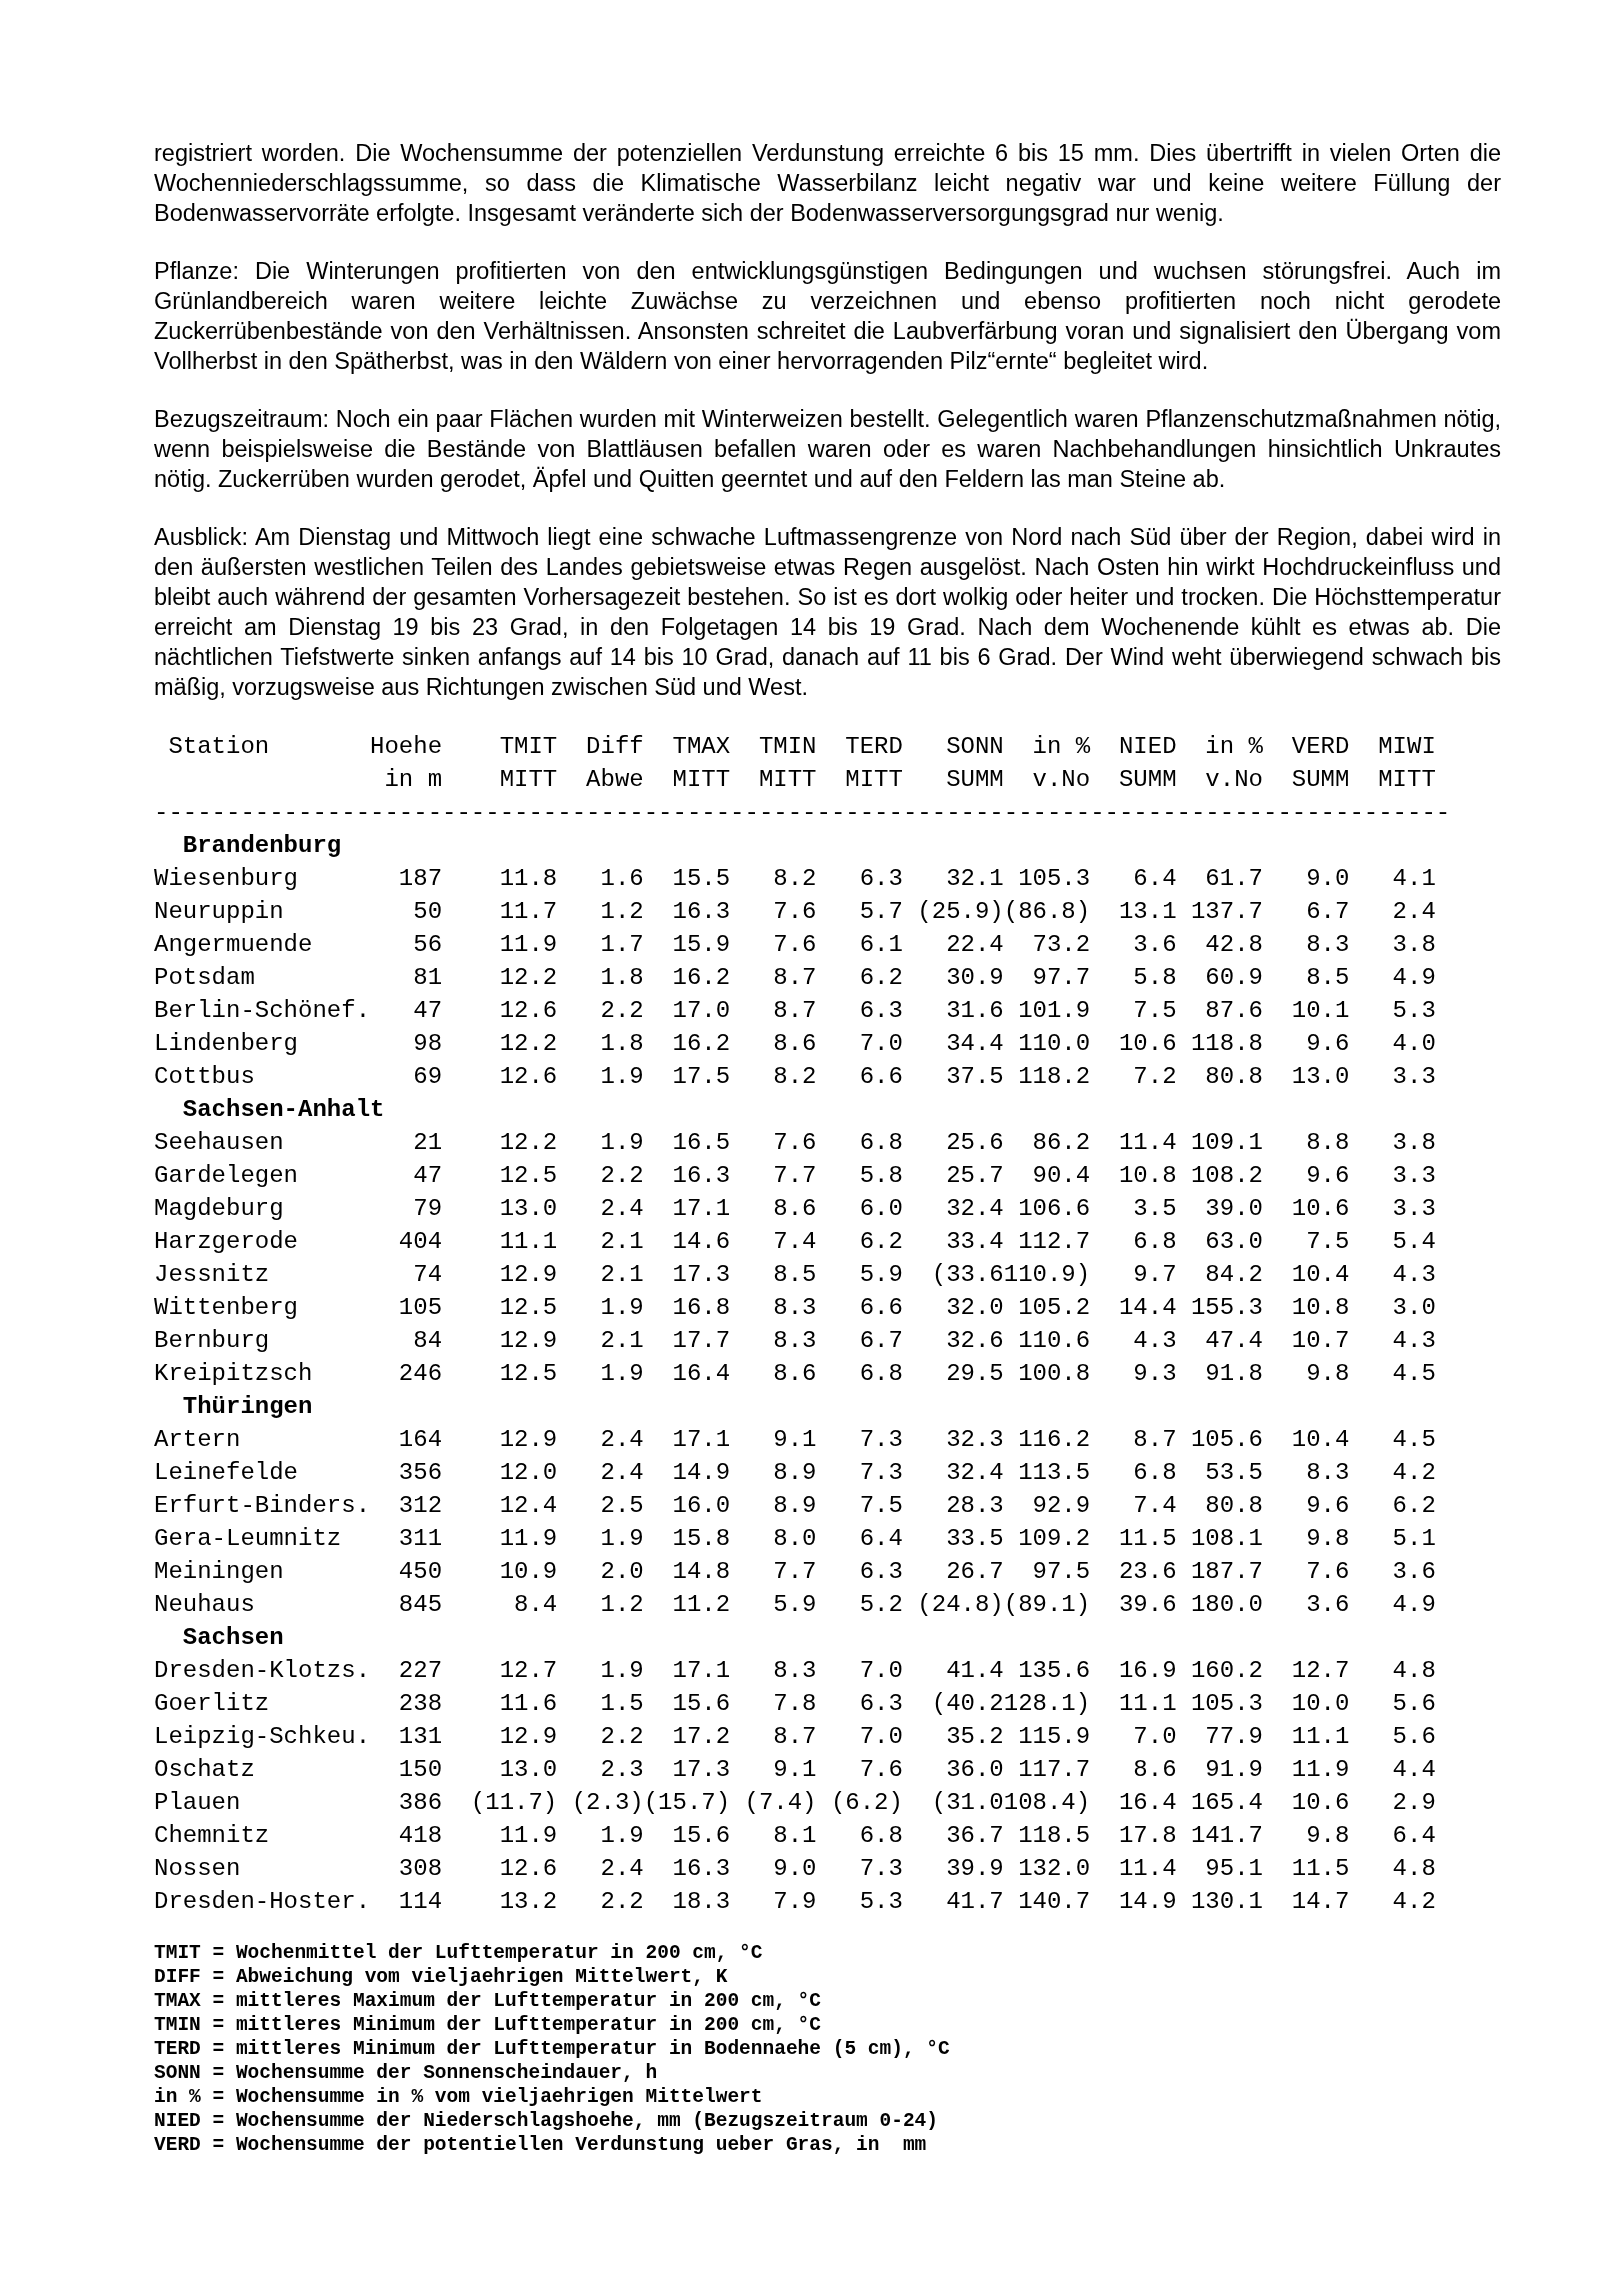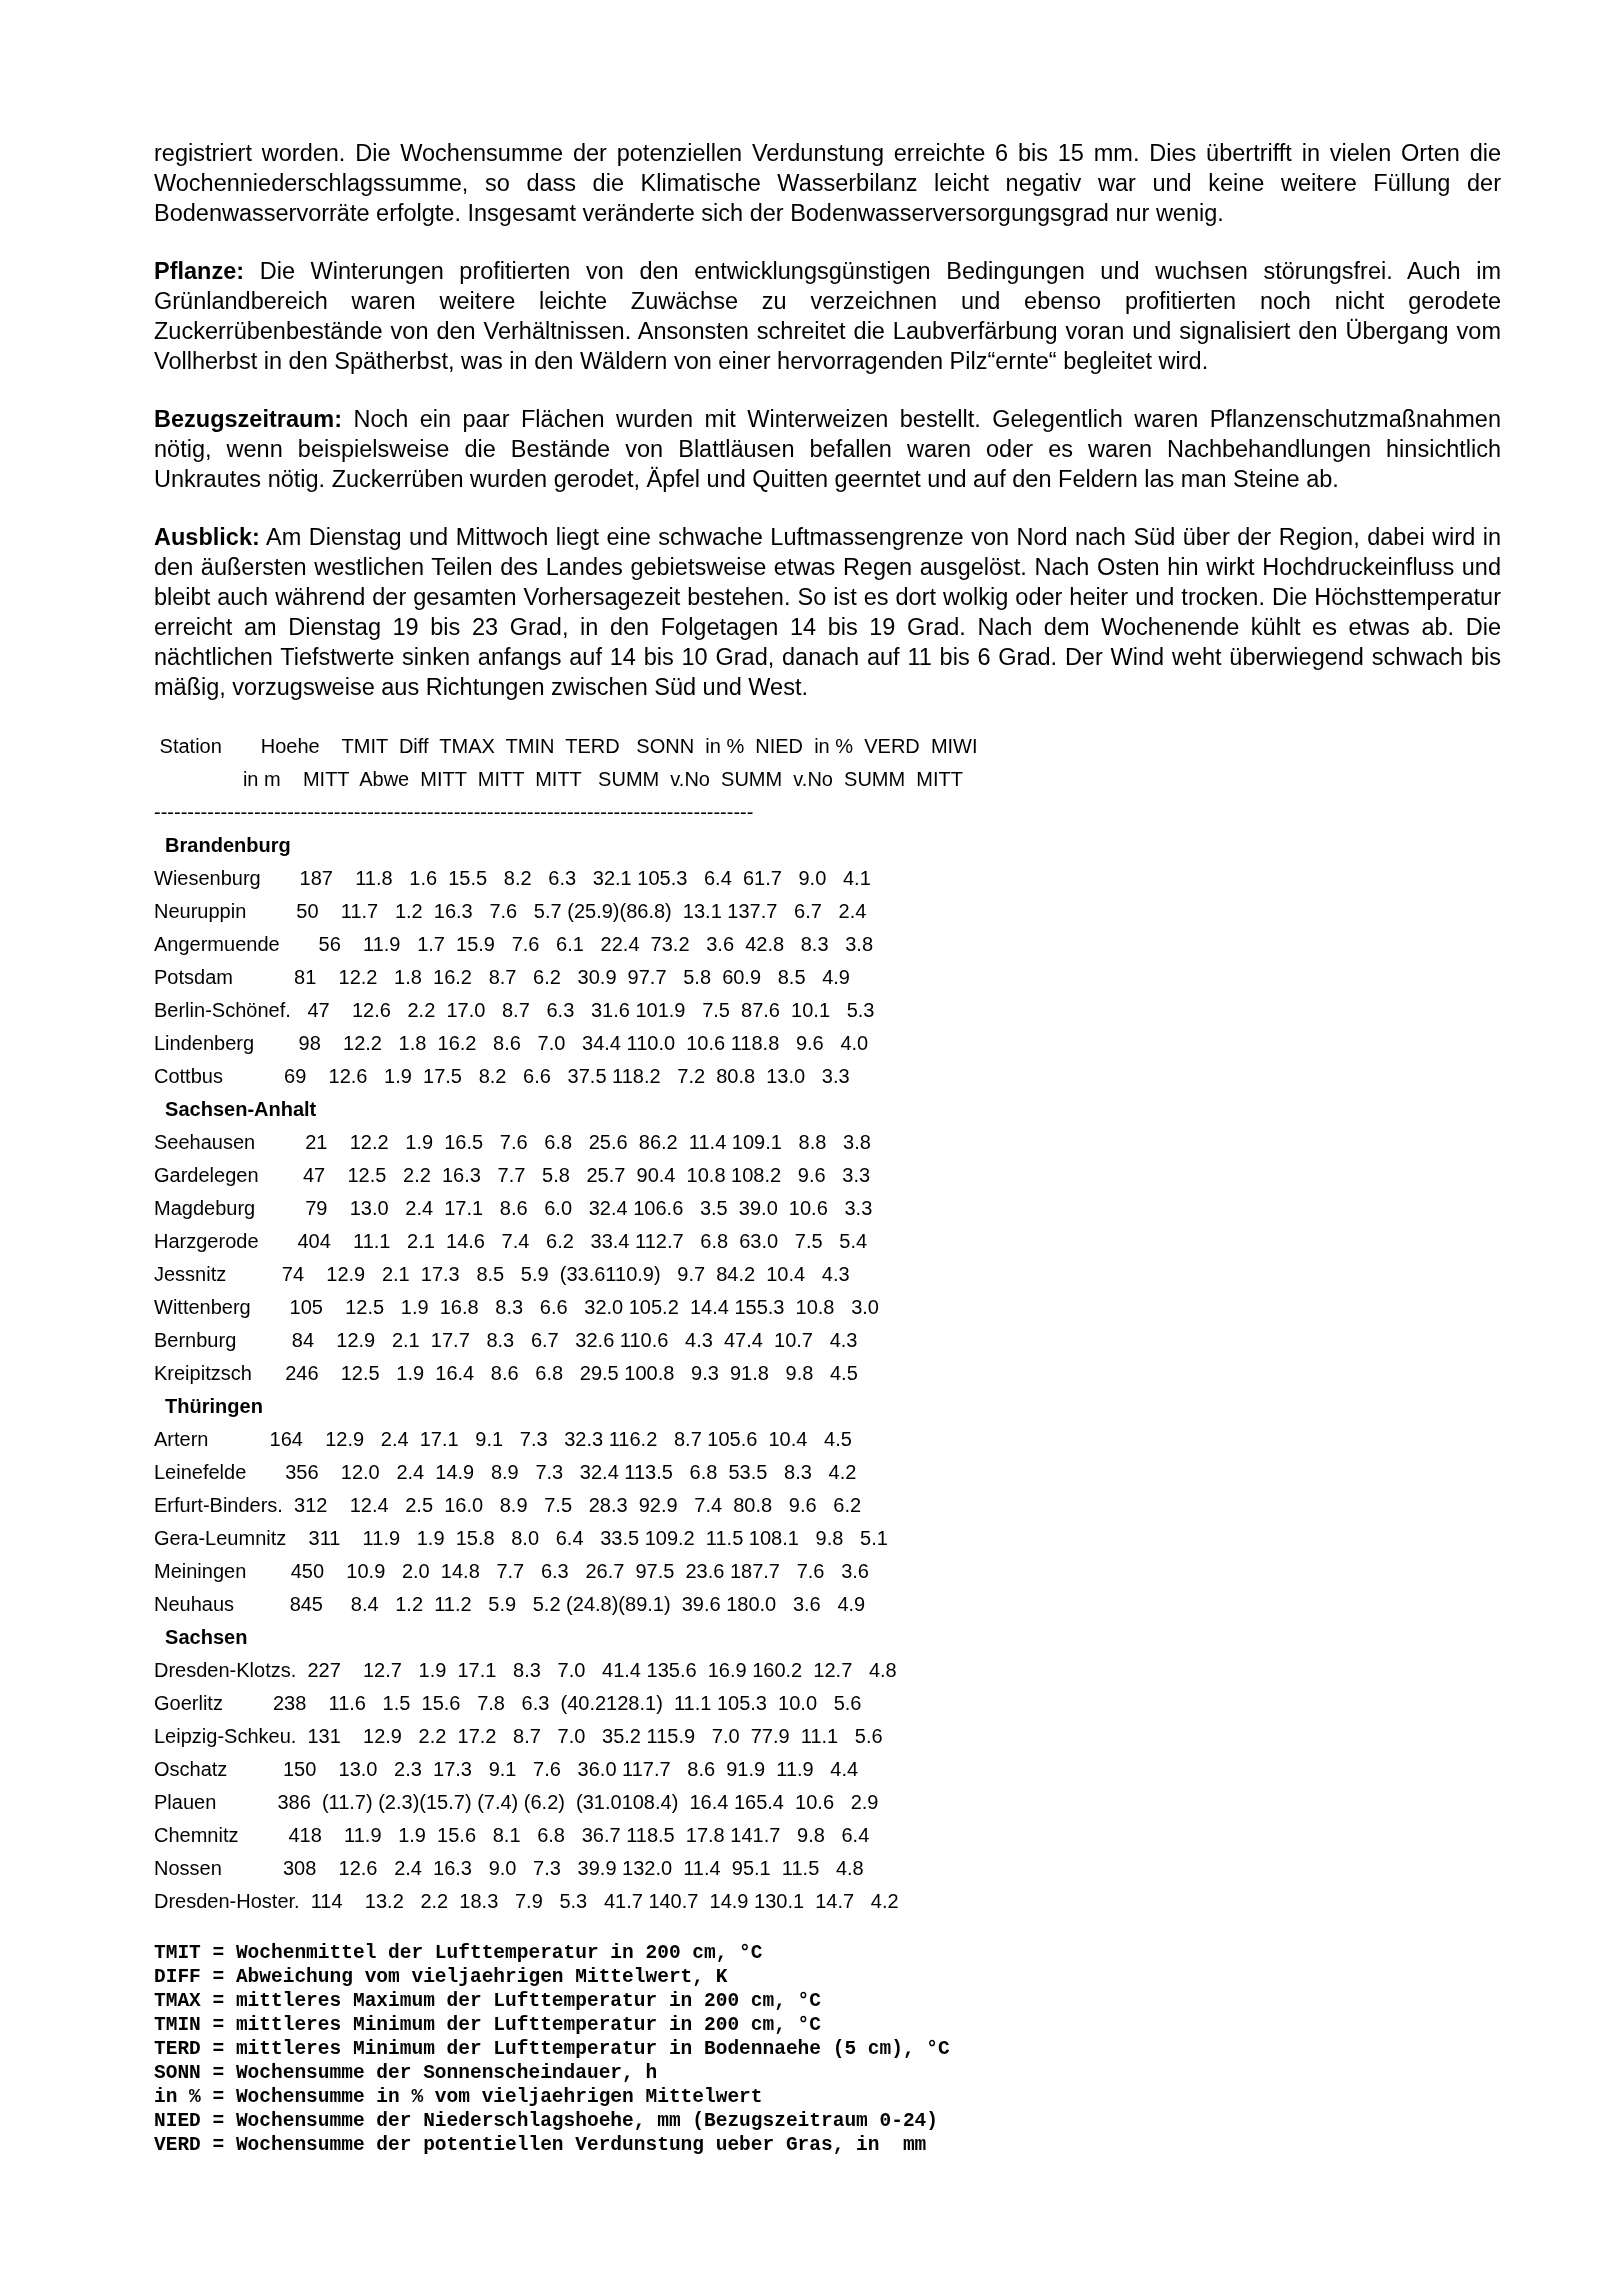--- a/index.html
+++ b/index.html
@@ -5,29 +5,29 @@
   html,body{margin:0;padding:0;background:#ffffff;}
   .page{
     width:1623px;height:2254px;box-sizing:border-box;
     padding:138px 122px 0 154px;background:#ffffff;color:#000000;
     font-family:"Liberation Sans",sans-serif;overflow:hidden;
   }
   .para{
     font-size:23.5px;line-height:30px;text-align:justify;
     margin:0 0 28px 0;color:#000;
   }
-  .para b{font-weight:bold;}
+  .para b{font-weight:normal;}
   .report-title{
     font-family:"Liberation Mono","DejaVu Sans Mono",monospace;
     font-size:27px;font-weight:bold;white-space:pre;
     margin:37px 0 32px 0;
   }
   .wtable{
-    font-family:Liberation Sans, sans-serif;
-    font-size:20px;line-height:33px;white-space:pre;
+    font-family:Liberation Mono, monospace;
+    font-size:24px;line-height:33px;white-space:pre;
   }
   .trow{white-space:pre;}
   .region-name{font-weight:bold;}
   .legend{
     margin-top:23px;
     font-family:"Liberation Mono","DejaVu Sans Mono",monospace;
     font-size:19.5px;line-height:24px;white-space:pre;font-weight:bold;
   }
   .legend-line{white-space:pre;}
   .legend-large{

